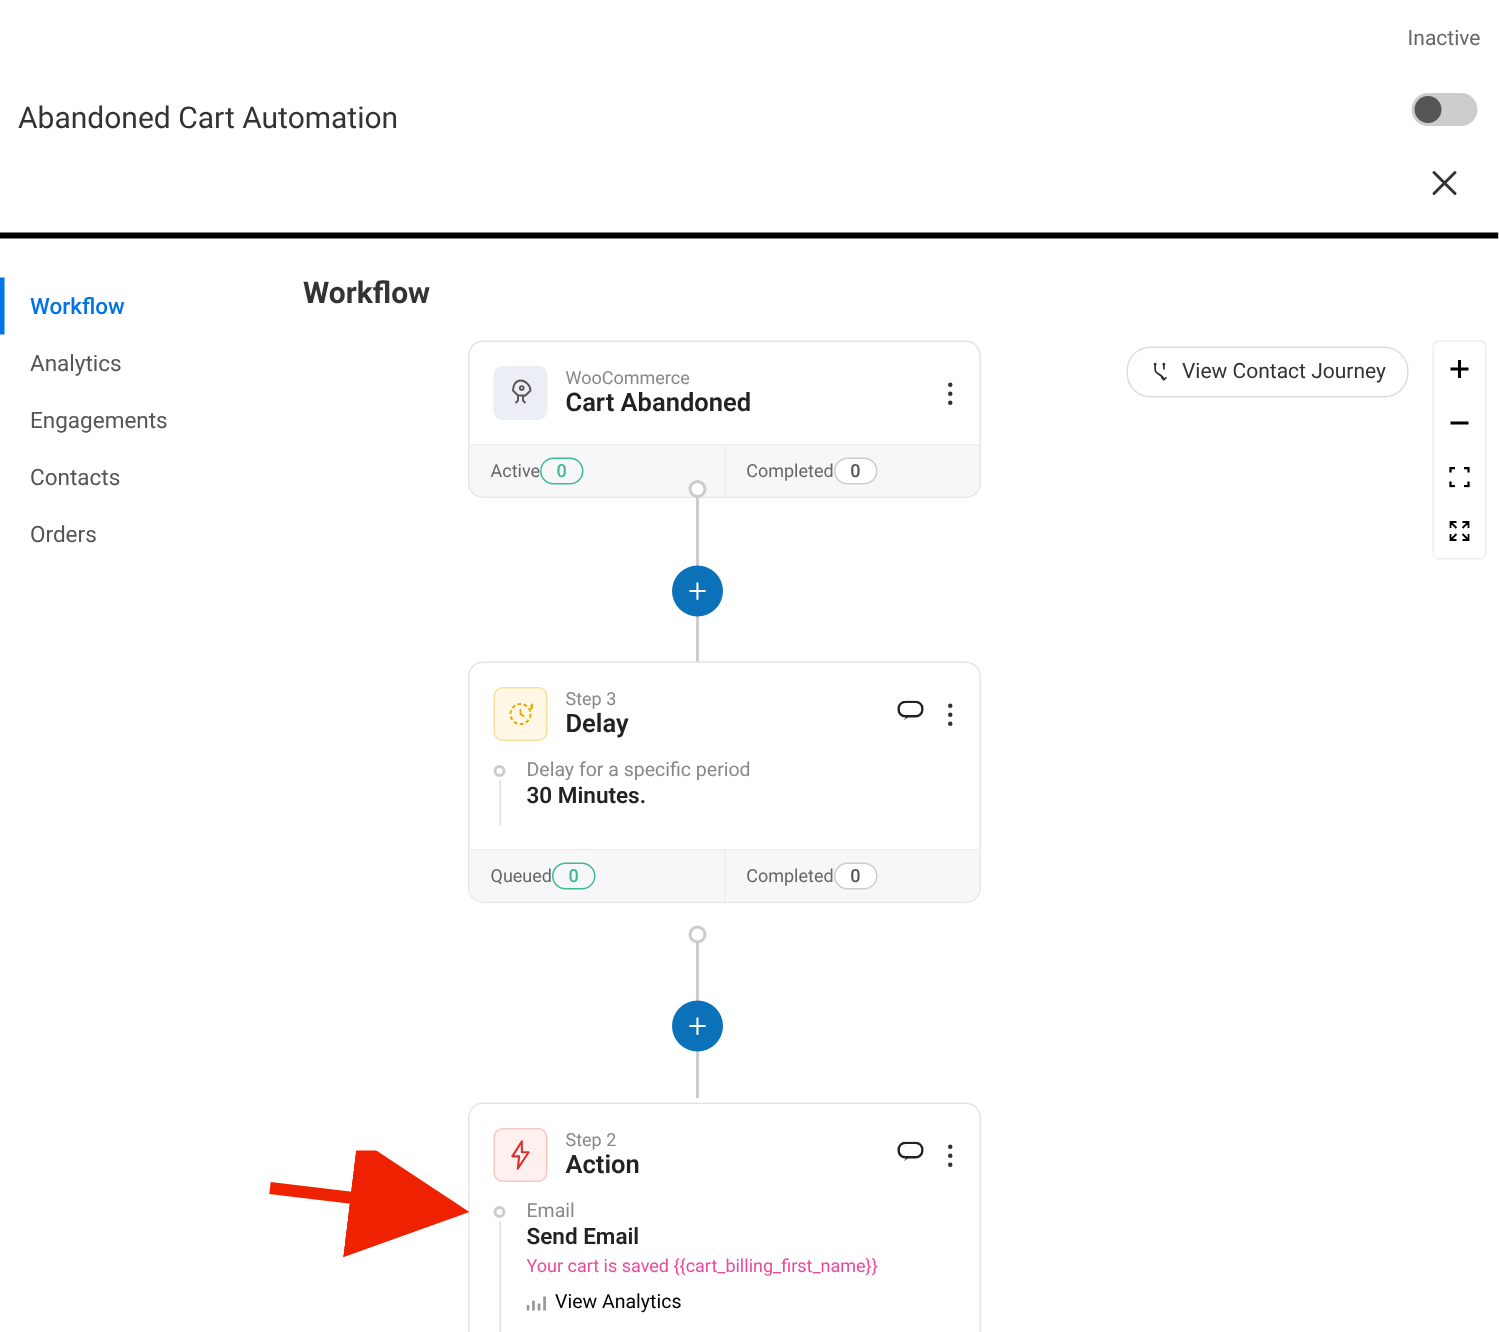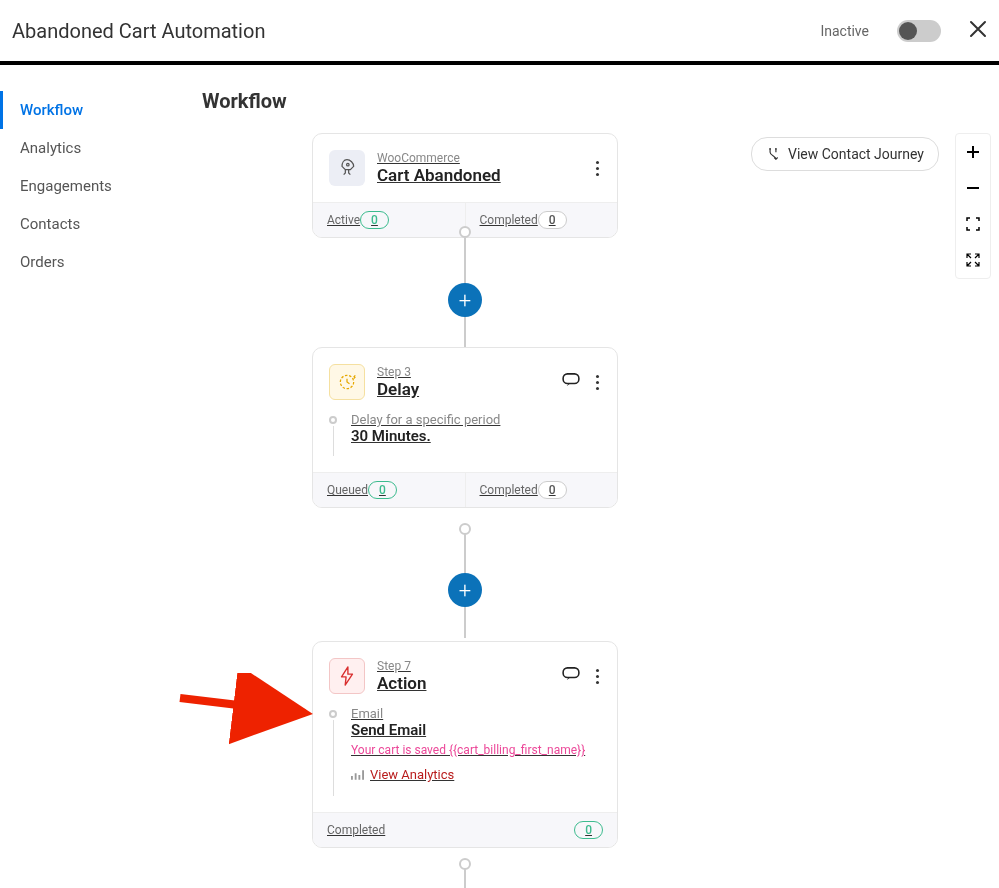--- a/index.html
+++ b/index.html
@@ -1,19 +1,19 @@
 <!DOCTYPE html>
 <html><head>
 <meta charset="utf-8">
 <style>
   * { box-sizing: border-box; font-family: -apple-system, BlinkMacSystemFont, "Segoe UI", Roboto, sans-serif; }
   body { margin: 0; background: #fff; color: #333; width: 999px; height: 888px; overflow: hidden; position: relative; }
   .topbar { display: flex; align-items: center; justify-content: space-between; padding: 18px 12px 18px 12px; border-bottom: 4px solid #000000; }
   .title { font-size: 20px; font-weight: 400; color: #333; }
-  .top-right { display: flex; align-items: center; gap: 28px; }
+  .top-right { display: flex; align-items: center; gap: 28px; flex-direction: column; }
   .status-label { font-size: 14px; color: #666; }
   .toggle { width: 44px; height: 22px; border-radius: 11px; background: #ccc; position: relative; cursor: pointer; }
   .toggle-thumb { width: 18px; height: 18px; background: #555; border-radius: 50%; position: absolute; top: 2px; left: 2px; }
   .close-x { font-size: 22px; color: #333; cursor: pointer; font-weight: 300; }
 
   .main { display: flex; }
   .sidebar { width: 180px; padding-top: 26px; }
   .side-item { padding: 10px 20px; font-size: 15px; color: #555; cursor: pointer; }
   .side-item.active { color: #0073e6; border-left: 3px solid #0073e6; padding-left: 17px; font-weight: 500; }
 
@@ -21,38 +21,38 @@
   .section-title { font-size: 20px; font-weight: 700; color: #333; margin-bottom: 20px; padding-left: 22px; }
 
   .canvas { position: relative; height: 760px; }
 
   .journey-btn { position: absolute; top: 4px; right: 60px; border: 1px solid #ddd; background: #fff; border-radius: 16px; padding: 8px 14px; font-size: 14px; cursor: pointer; display: flex; align-items: center; gap: 8px; color: #333; }
   .zoom-panel { position: absolute; top: 0; right: 8px; width: 36px; border: 1px solid #eee; border-radius: 4px; background: #fff; }
   .zoom-btn { height: 36px; display: flex; align-items: center; justify-content: center; font-size: 20px; cursor: pointer; color: #333; }
 
   .connector-line { position: absolute; left: 284px; width: 2px; background: #ccc; z-index: 0; }
 
-  .node { position: absolute; left: 132px; width: 306px; background: #fff; border: 1px solid #e5e5e5; border-radius: 10px; overflow: hidden; z-index: 2; text-decoration: underline; }
+  .node { position: absolute; left: 132px; width: 342px; background: #fff; border: 1px solid #e5e5e5; border-radius: 10px; overflow: hidden; z-index: 2; }
   .node-header { display: flex; align-items: center; padding: 16px; gap: 12px; position: relative; }
   .node-icon { width: 36px; height: 36px; border-radius: 6px; display: flex; align-items: center; justify-content: center; flex-shrink: 0; }
   .node-labels { flex: 1; }
   .node-sup { font-size: 12px; color: #888; }
   .node-title { font-size: 17px; font-weight: 600; color: #222; }
   .node-actions { display: flex; gap: 14px; color: #333; }
   .node-actions svg, .node-actions .kebab { cursor: pointer; }
 
   .node-body { padding: 0 16px 16px 16px; }
   .sub-row { display: flex; align-items: flex-start; gap: 14px; margin-top: 4px; }
   .sub-dot-col { width: 8px; display: flex; flex-direction: column; align-items: center; padding-top: 4px; }
   .sub-dot { width: 8px; height: 8px; border: 2px solid #ccc; border-radius: 50%; background: #fff; }
   .sub-line { width: 1px; flex: 1; background: #ddd; margin-top: 2px; }
   .sub-text .l1 { font-size: 13px; color: #888; }
   .sub-text .l2 { font-size: 15px; font-weight: 600; color: #222; }
   .sub-text .l3 { font-size: 12px; color: #ec4899; margin-top: 4px; }
-  .sub-text .analytics { font-size: 13px; color: #b91c1c; margin-top: 10px; display: flex; align-items: center; gap: 6px; }
+  .sub-text .analytics { font-size: 13px; color: #000000; margin-top: 10px; display: flex; align-items: center; gap: 6px; }
 
   .node-footer { display: flex; background: #f7f7fa; border-top: 1px solid #eee; }
   .foot-cell { flex: 1; display: flex; align-items: center; justify-content: flex-start; padding: 8px 14px; font-size: 12px; color: #666; }
   .foot-cell + .foot-cell { border-left: 1px solid #eee; }
   .pill { border-radius: 12px; padding: 1px 10px; font-size: 12px; font-weight: 500; }
   .pill.green { border: 1.5px solid #3dbb8e; color: #3dbb8e; }
   .pill.gray { border: 1px solid #ccc; color: #555; background: #fff; }
   .foot-single { background: #f7f7fa; border-top: 1px solid #eee; padding: 8px 14px; display: flex; align-items: center; justify-content: space-between; font-size: 12px; color: #666; }
 
   .add-btn { position: absolute; left: 268px; width: 34px; height: 34px; background: #0b72b9; border-radius: 50%; color: #fff; display: flex; align-items: center; justify-content: center; font-size: 22px; cursor: pointer; z-index: 3; font-weight: 300; }
@@ -223,21 +223,21 @@
       <div class="add-btn" style="top:440px;">+</div>
 
       <div class="node" style="top:508px;">
         <div class="node-header" style="padding-bottom:8px;">
           <div class="node-icon" style="background:#fff0f0; border:1px solid #f3c6c6;">
             <svg width="18" height="20" viewBox="0 0 16 22">
                 <path d="M9 1 L2 12 L7 12 L6 21 L14 9 L9 9 Z" stroke="#d93030" stroke-width="1.5" fill="none" stroke-linejoin="round"></path>
               </svg>
           </div>
           <div class="node-labels">
-            <div class="node-sup">Step 7</div>
+            <div class="node-sup">Step 2</div>
             <div class="node-title">Action</div>
           </div>
           <div class="node-actions">
             <svg width="18" height="14" viewBox="0 0 20 16">
                 <rect x="1" y="1" width="18" height="11" rx="5" stroke="#222" stroke-width="1.8" fill="none"></rect>
                 <path d="M7 12 L5 15 L9 12" fill="#222"></path>
               </svg>
             <div class="kebab">
                 <span></span>
                 <span></span>

